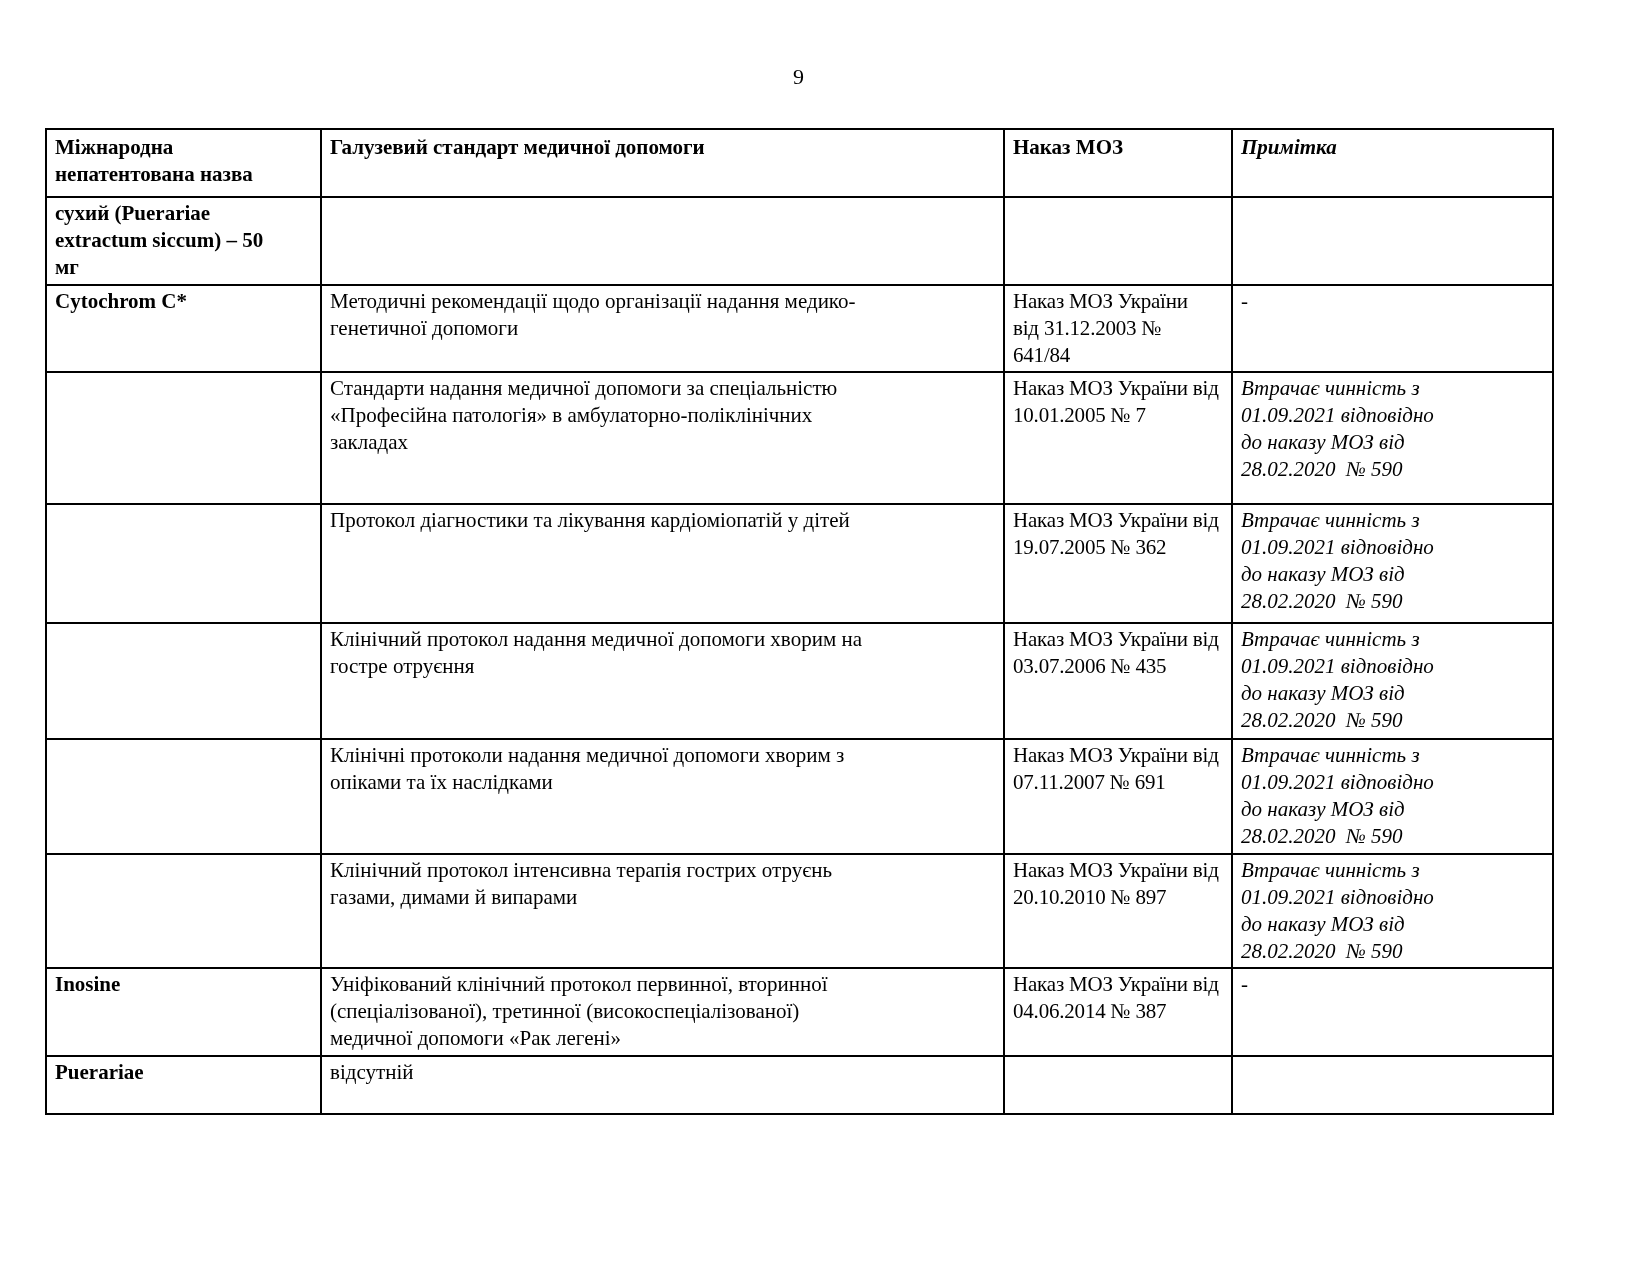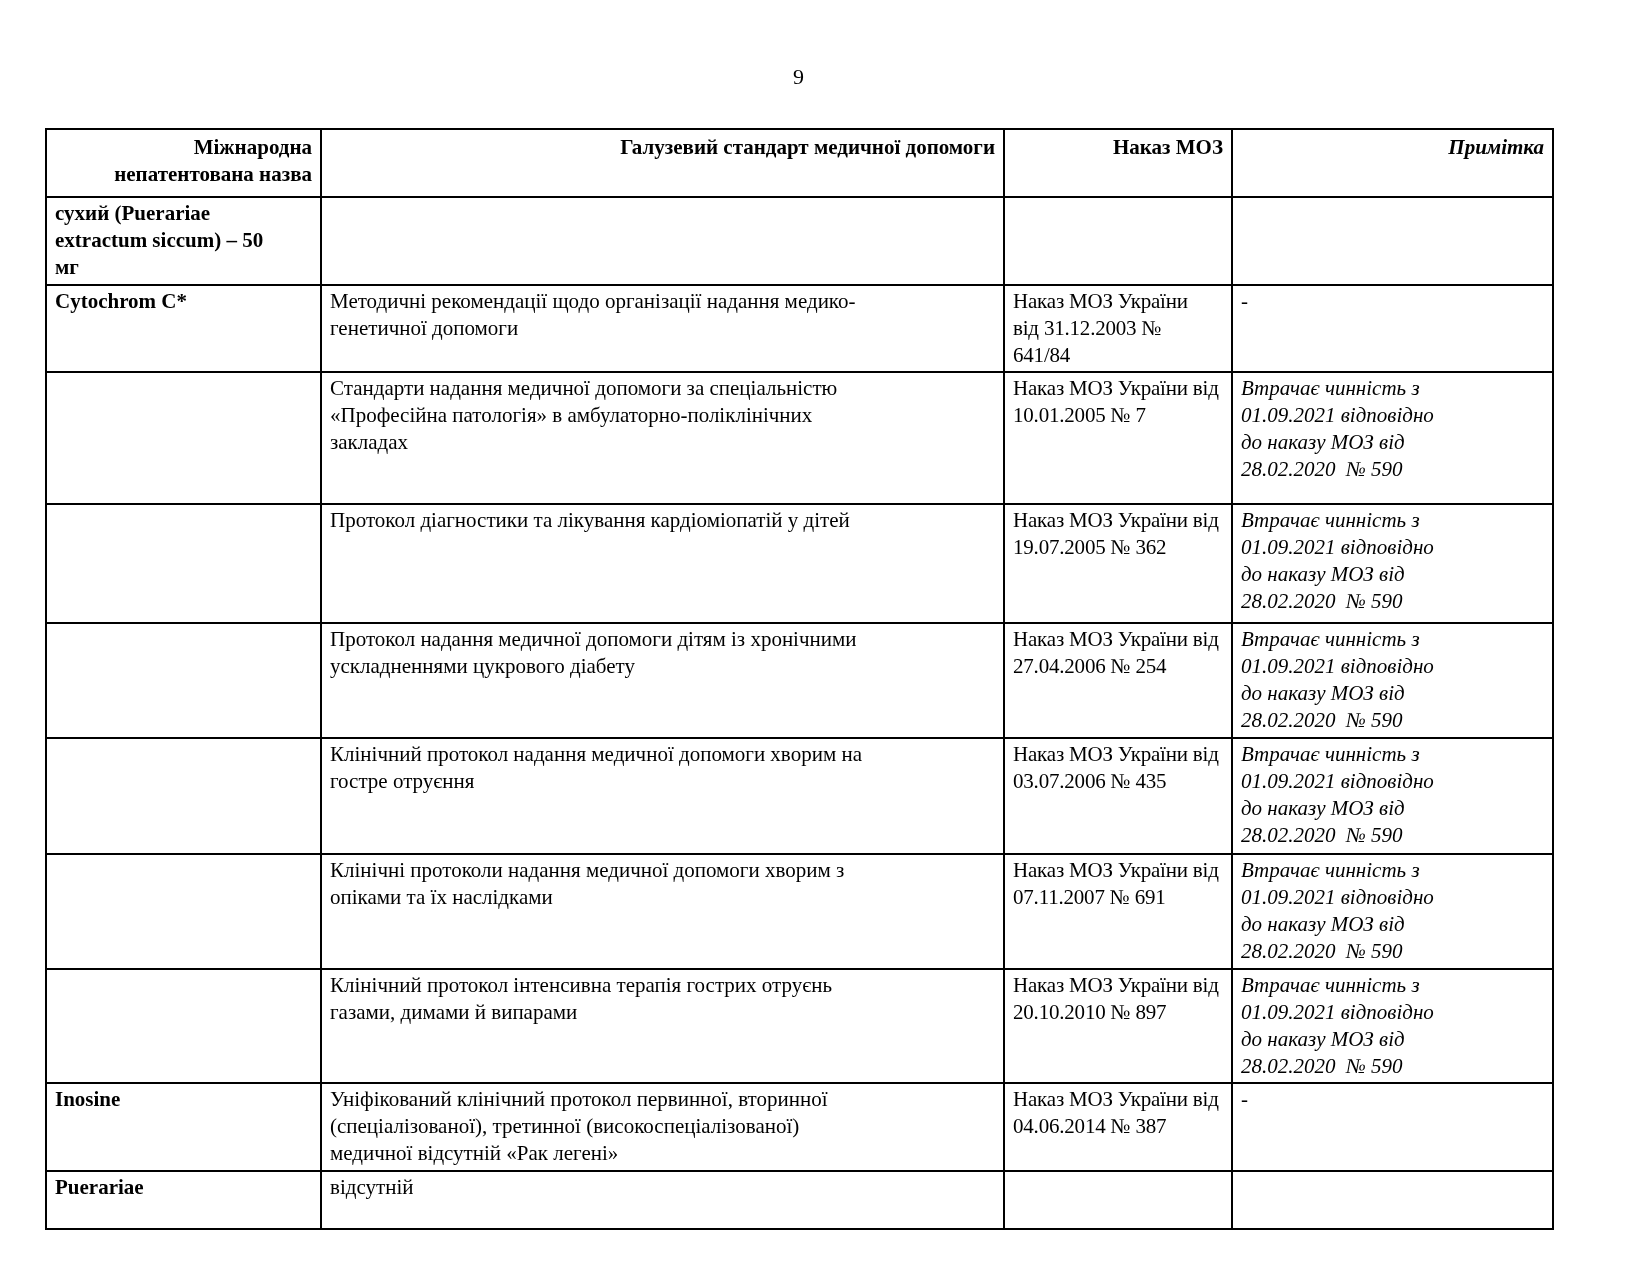--- a/index.html
+++ b/index.html
@@ -33,21 +33,21 @@
     border: 2px solid #000000;
     vertical-align: top;
     padding: 2px 8px;
     font-size: 21px;
     line-height: 27px;
     white-space: pre-wrap;
     overflow: hidden;
   }
   table.doc-table th {
     font-weight: bold;
-    text-align: right;
+    text-align: left;
     padding-top: 4px;
   }
   th.note-h { font-style: italic; }
   td.inn { font-weight: bold; }
   td.order { letter-spacing: -0.2px; padding-right: 3px; }
   td.note { font-style: italic; }
 </style>
 </head>
 <body>
 
@@ -103,31 +103,20 @@
       <tr style="height:119px">
         <td class="inn"></td>
         <td class="standard">Протокол діагностики та лікування кардіоміопатій у дітей</td>
         <td class="order">Наказ МОЗ України від
 19.07.2005 № 362</td>
         <td class="note">Втрачає чинність з
 01.09.2021 відповідно
 до наказу МОЗ від
 28.02.2020  № 590</td>
       </tr>
-      <tr style="height:115px">
-        <td class="inn"></td>
-        <td class="standard">Протокол надання медичної допомоги дітям із хронічними
-ускладненнями цукрового діабету</td>
-        <td class="order">Наказ МОЗ України від
-27.04.2006 № 254</td>
-        <td class="note">Втрачає чинність з
-01.09.2021 відповідно
-до наказу МОЗ від
-28.02.2020  № 590</td>
-      </tr>
       <tr style="height:116px">
         <td class="inn"></td>
         <td class="standard">Клінічний протокол надання медичної допомоги хворим на
 гостре отруєння</td>
         <td class="order">Наказ МОЗ України від
 03.07.2006 № 435</td>
         <td class="note">Втрачає чинність з
 01.09.2021 відповідно
 до наказу МОЗ від
 28.02.2020  № 590</td>
@@ -151,21 +140,21 @@
 20.10.2010 № 897</td>
         <td class="note">Втрачає чинність з
 01.09.2021 відповідно
 до наказу МОЗ від
 28.02.2020  № 590</td>
       </tr>
       <tr style="height:88px">
         <td class="inn">Inosine</td>
         <td class="standard">Уніфікований клінічний протокол первинної, вторинної
 (спеціалізованої), третинної (високоспеціалізованої)
-медичної відсутній «Рак легені»</td>
+медичної допомоги «Рак легені»</td>
         <td class="order">Наказ МОЗ України від
 04.06.2014 № 387</td>
         <td class="note" style="font-style:normal">-</td>
       </tr>
       <tr style="height:58px">
         <td class="inn">Puerariae</td>
         <td class="standard">відсутній</td>
         <td class="order"></td>
         <td class="note"></td>
       </tr>

